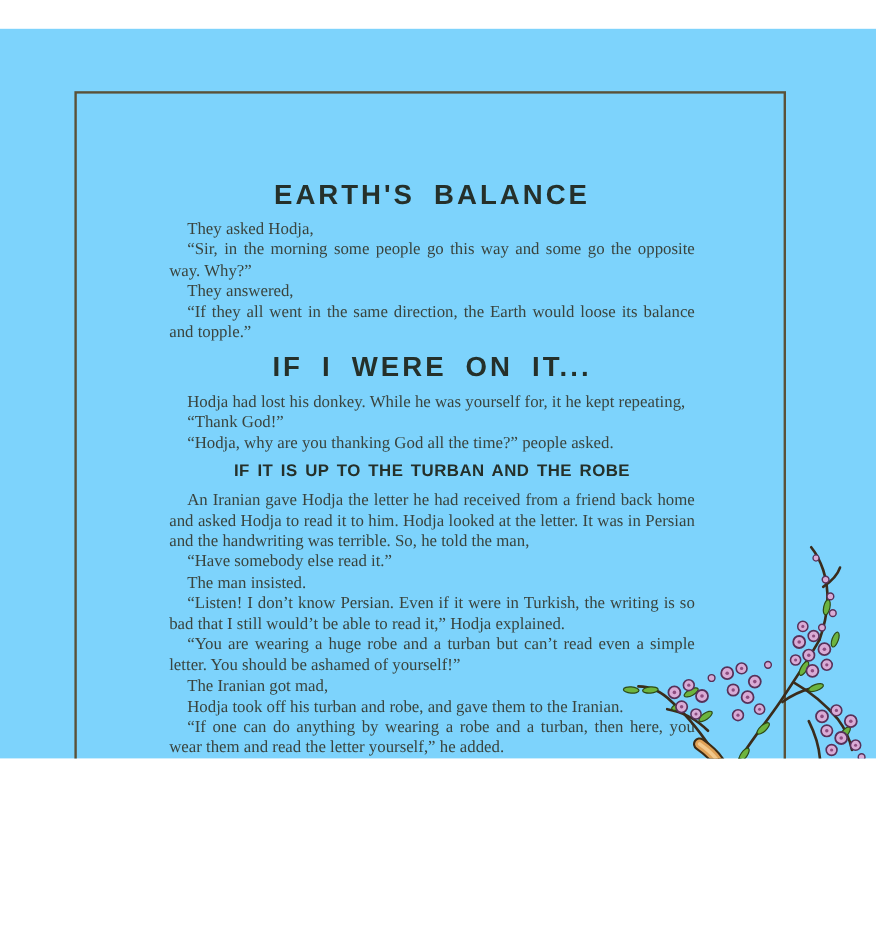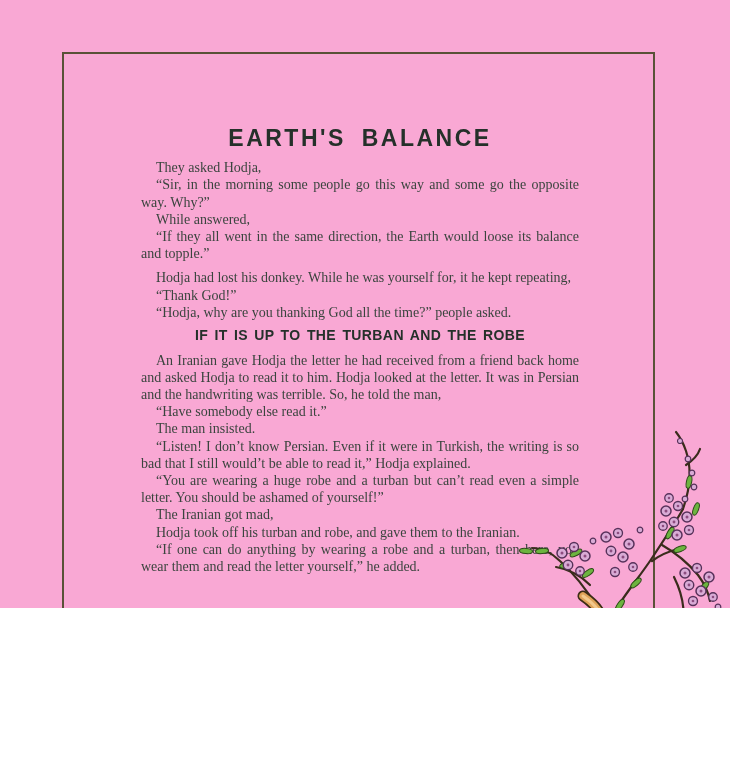--- a/index.html
+++ b/index.html
@@ -1,22 +1,23 @@
 <!DOCTYPE html>
 <html><head>
 <meta charset="utf-8">
 <style>
   html, body { margin: 0; padding: 0; }
   .page {
     position: relative;
     width: 730px;
     height: 608px;
-    background: #f9a8d4;
+    background: #7dd3fc;
     overflow: hidden;
     font-family: "Liberation Serif", serif;
+    margin-top: 24px;
   }
   .frame {
     position: absolute;
     left: 62px;
     top: 52px;
     width: 593px;
     height: 688px;
     border: 2px solid #5a5138;
     box-sizing: border-box;
   }
@@ -66,25 +67,26 @@
 <div class="page">
 
   <div class="frame"></div>
 
   <main class="text-column">
 
     <section class="story">
       <h2 class="story-title">EARTH'S BALANCE</h2>
       <p class="para">They asked Hodja,</p>
       <p class="para">“Sir, in the morning some people go this way and some go the opposite way. Why?”</p>
-      <p class="para">While answered,</p>
+      <p class="para">They answered,</p>
       <p class="para">“If they all went in the same direction, the Earth would loose its balance and topple.”</p>
     </section>
 
     <section class="story">
+      <h2 class="story-title">IF I WERE ON IT...</h2>
       <p class="para">Hodja had lost his donkey. While he was yourself for, it he kept repeating,</p>
       <p class="para">“Thank God!”</p>
       <p class="para">“Hodja, why are you thanking God all the time?” people asked.</p>
     </section>
 
     <section class="story">
       <h2 class="story-title t3">IF IT IS UP TO THE TURBAN AND THE ROBE</h2>
       <p class="para">An Iranian gave Hodja the letter he had received from a friend back home and asked Hodja to read it to him. Hodja looked at the letter. It was in Persian and the handwriting was terrible. So, he told the man,</p>
       <p class="para">“Have somebody else read it.”</p>
       <p class="para">The man insisted.</p>

